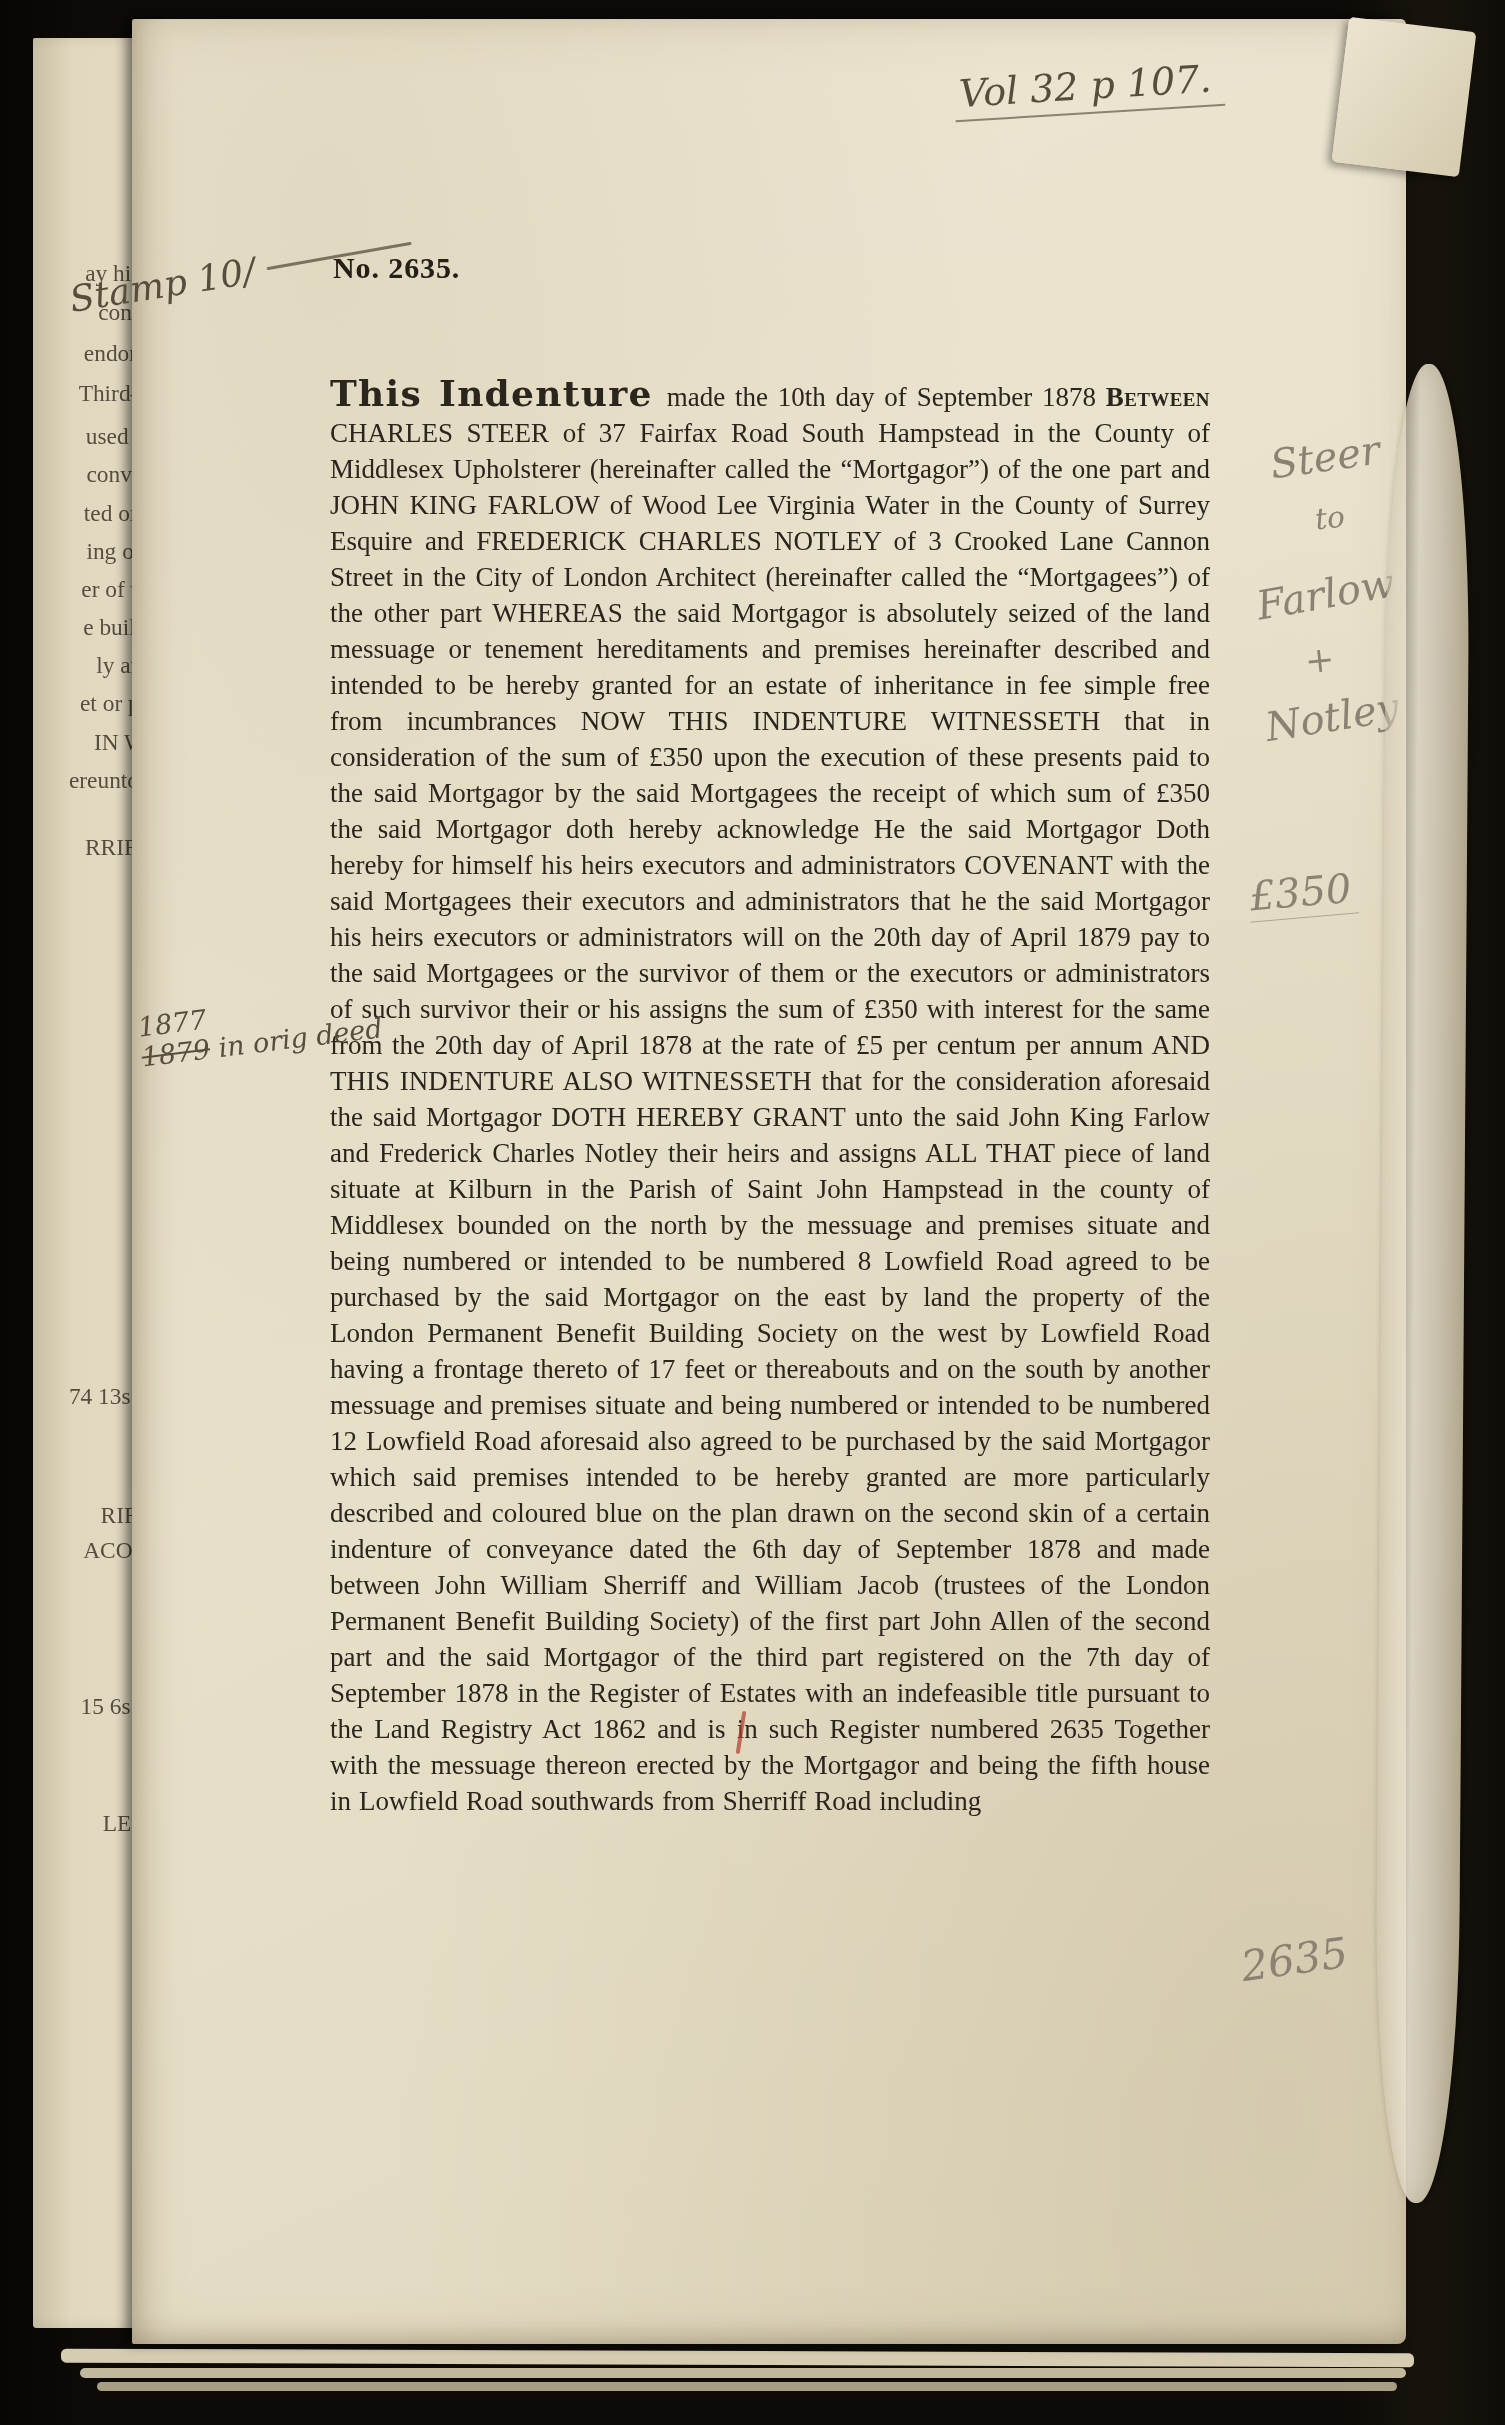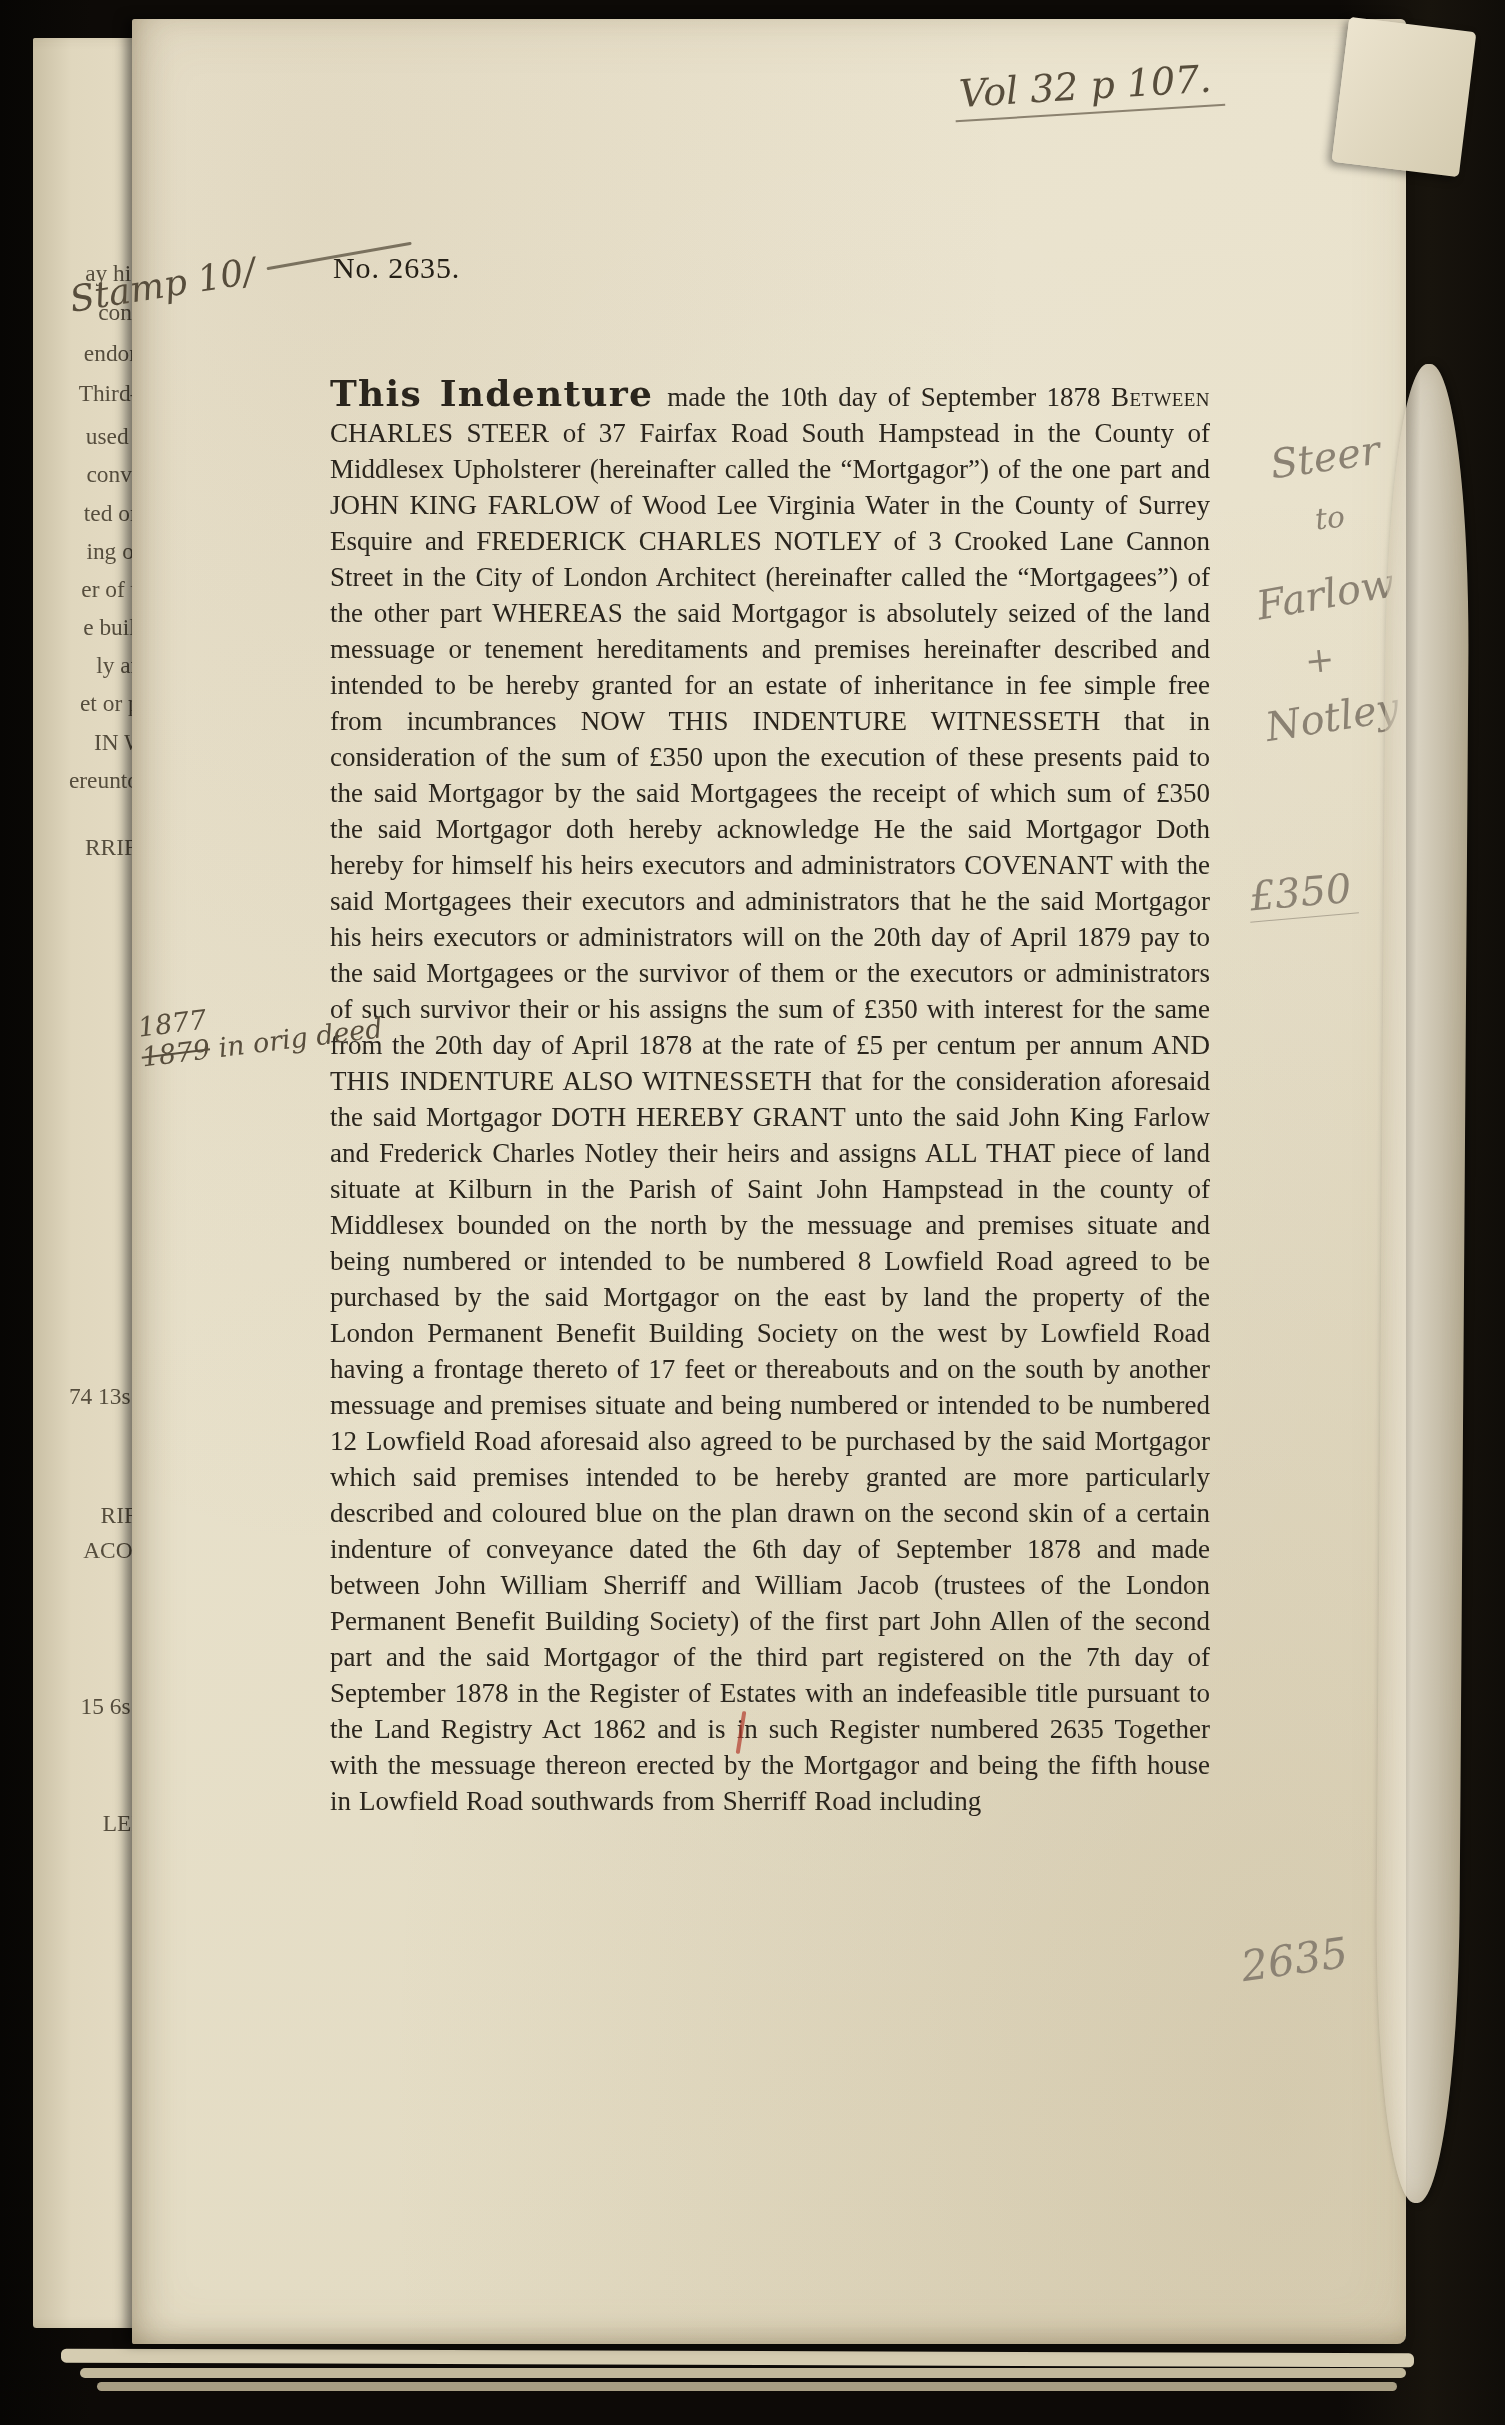--- a/index.html
+++ b/index.html
@@ -31,41 +31,41 @@
     border-radius:2.6px 5.2px 8.7px 2.6px;
   }
   .hand-ink{color:#574d3c;font-style:italic;font-family:"DejaVu Serif",serif;}
   .hand-pencil{color:#8b8273;font-style:italic;font-family:"DejaVu Serif",serif;}
   .vol-note{
     position:absolute;left:822px;top:45px;font-size:38px;white-space:nowrap;
     transform:rotate(-3.5deg);border-bottom:2.6px solid rgba(87,77,60,.65);
     padding:0 12px 4.3px 5.2px;
   }
   .doc-number{
-    position:absolute;left:201px;top:232px;font-size:30px;font-weight:normal;
+    position:absolute;left:201px;top:232px;font-size:30px;font-weight:bold;
     letter-spacing:0.9px;color:#252017;
   }
   .stamp-note{
     position:absolute;left:68px;top:252px;font-size:36px;z-index:4;
     transform:rotate(-9deg);white-space:nowrap;
   }
   .pen-line{
     display:inline-block;width:147px;height:2.6px;background:rgba(87,77,60,.75);
     vertical-align:12px;margin-left:12px;border-radius:1.7px;transform:rotate(-1deg);
   }
   .body-text{
     position:absolute;left:198px;top:356px;width:880px;margin:0;
     text-align:justify;font-size:27px;line-height:36px;color:#2a251d;
     word-spacing:1.3px;
   }
   .blackletter{
     font-family:"DejaVu Serif",serif;font-weight:bold;font-size:36px;
     letter-spacing:1.3px;margin-right:14px;
   }
-  .seg-bold{font-weight:normal;font-variant:small-caps;letter-spacing:0.4px;}
+  .seg-bold{font-weight:bold;font-variant:small-caps;letter-spacing:0.4px;}
   .seg-underline{
     text-decoration-thickness:1.7px;
     text-underline-offset:6px;text-decoration-color:#564d3e;
   }
   .year-note{
     position:absolute;left:7px;top:979px;font-size:27px;line-height:29.5px;
     transform:rotate(-7deg);white-space:nowrap;
   }
   .year-note .struck{text-decoration:line-through;margin-right:8.7px;}
   .margin-party-line{position:absolute;white-space:nowrap;}

